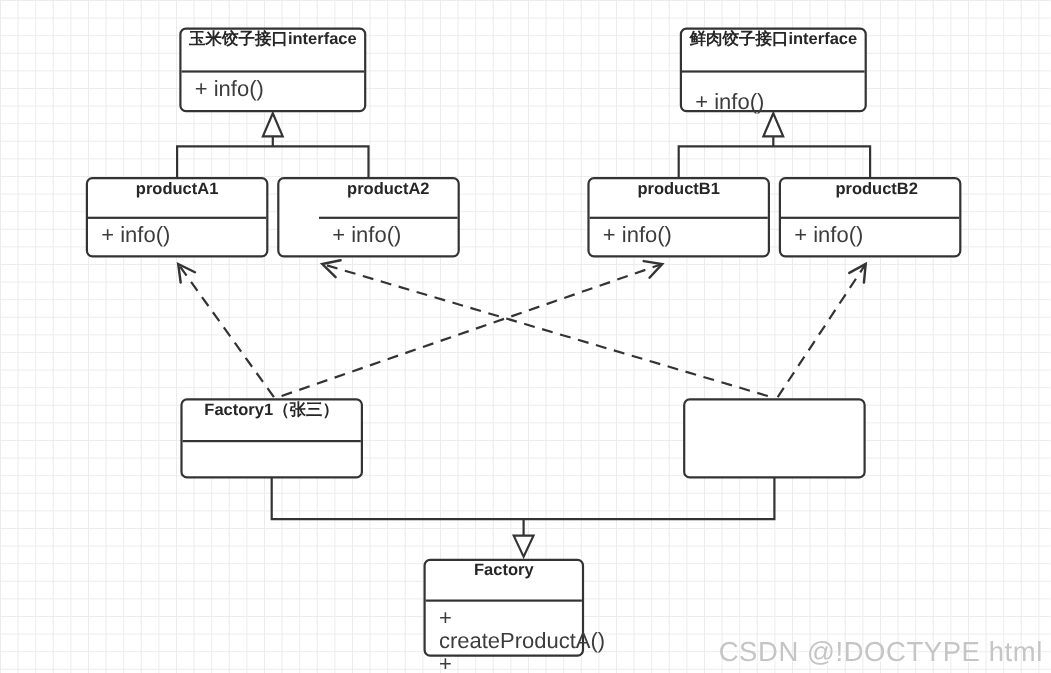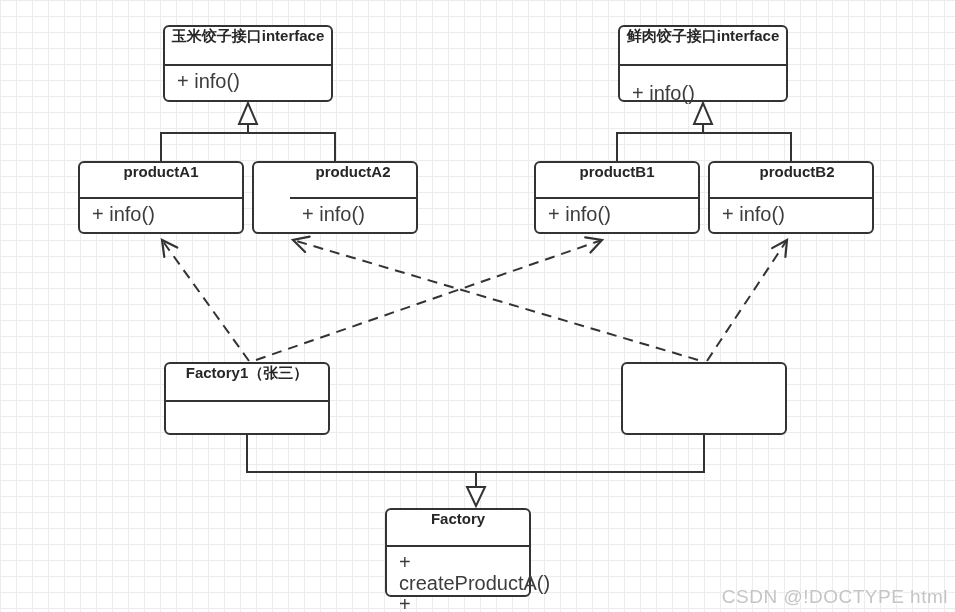--- a/index.html
+++ b/index.html
@@ -42,21 +42,21 @@
     font-size: 20px;
     color: #3c3c3c;
     padding: 5px 4px 0 12px;
     line-height: 21px;
     text-align: left;
   }
   .watermark {
     position: absolute;
     right: 7px;
     bottom: 4px;
-    font-size: 19px;
+    font-size: 25px;
     color: #c5c5c5;
     text-shadow: 1px 1px 0 #ffffff;
     letter-spacing: 0.5px;
   }
 </style>
 </head>
 <body>
 
 <div class="canvas">
 

